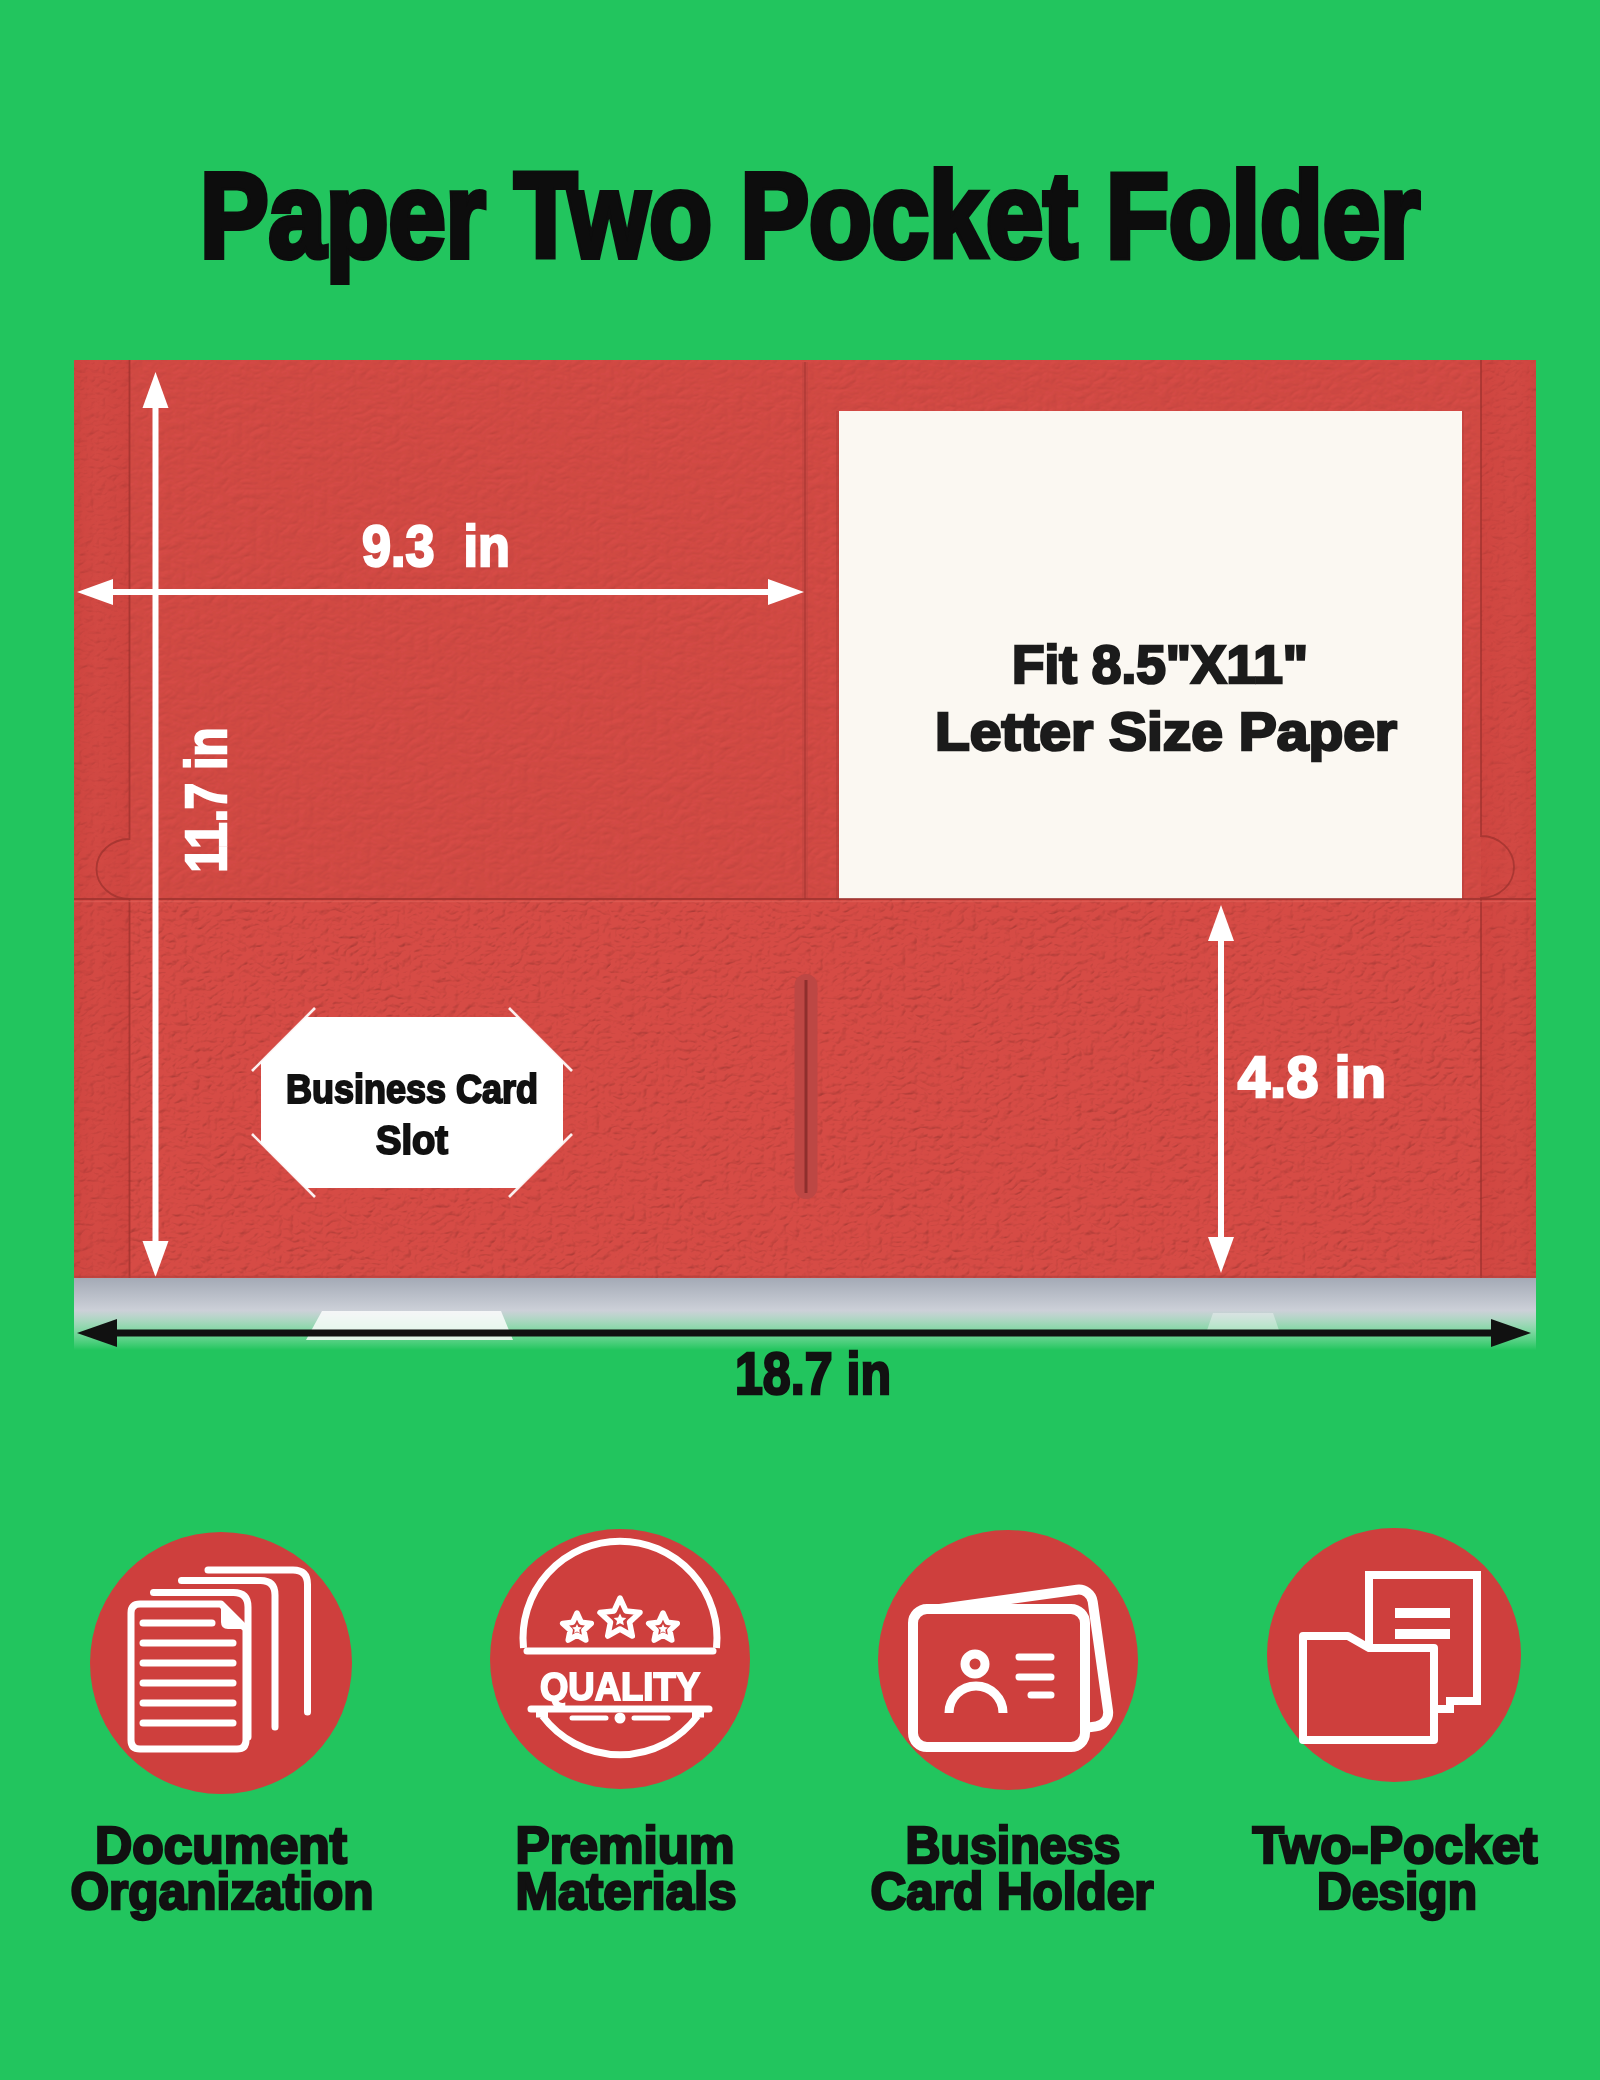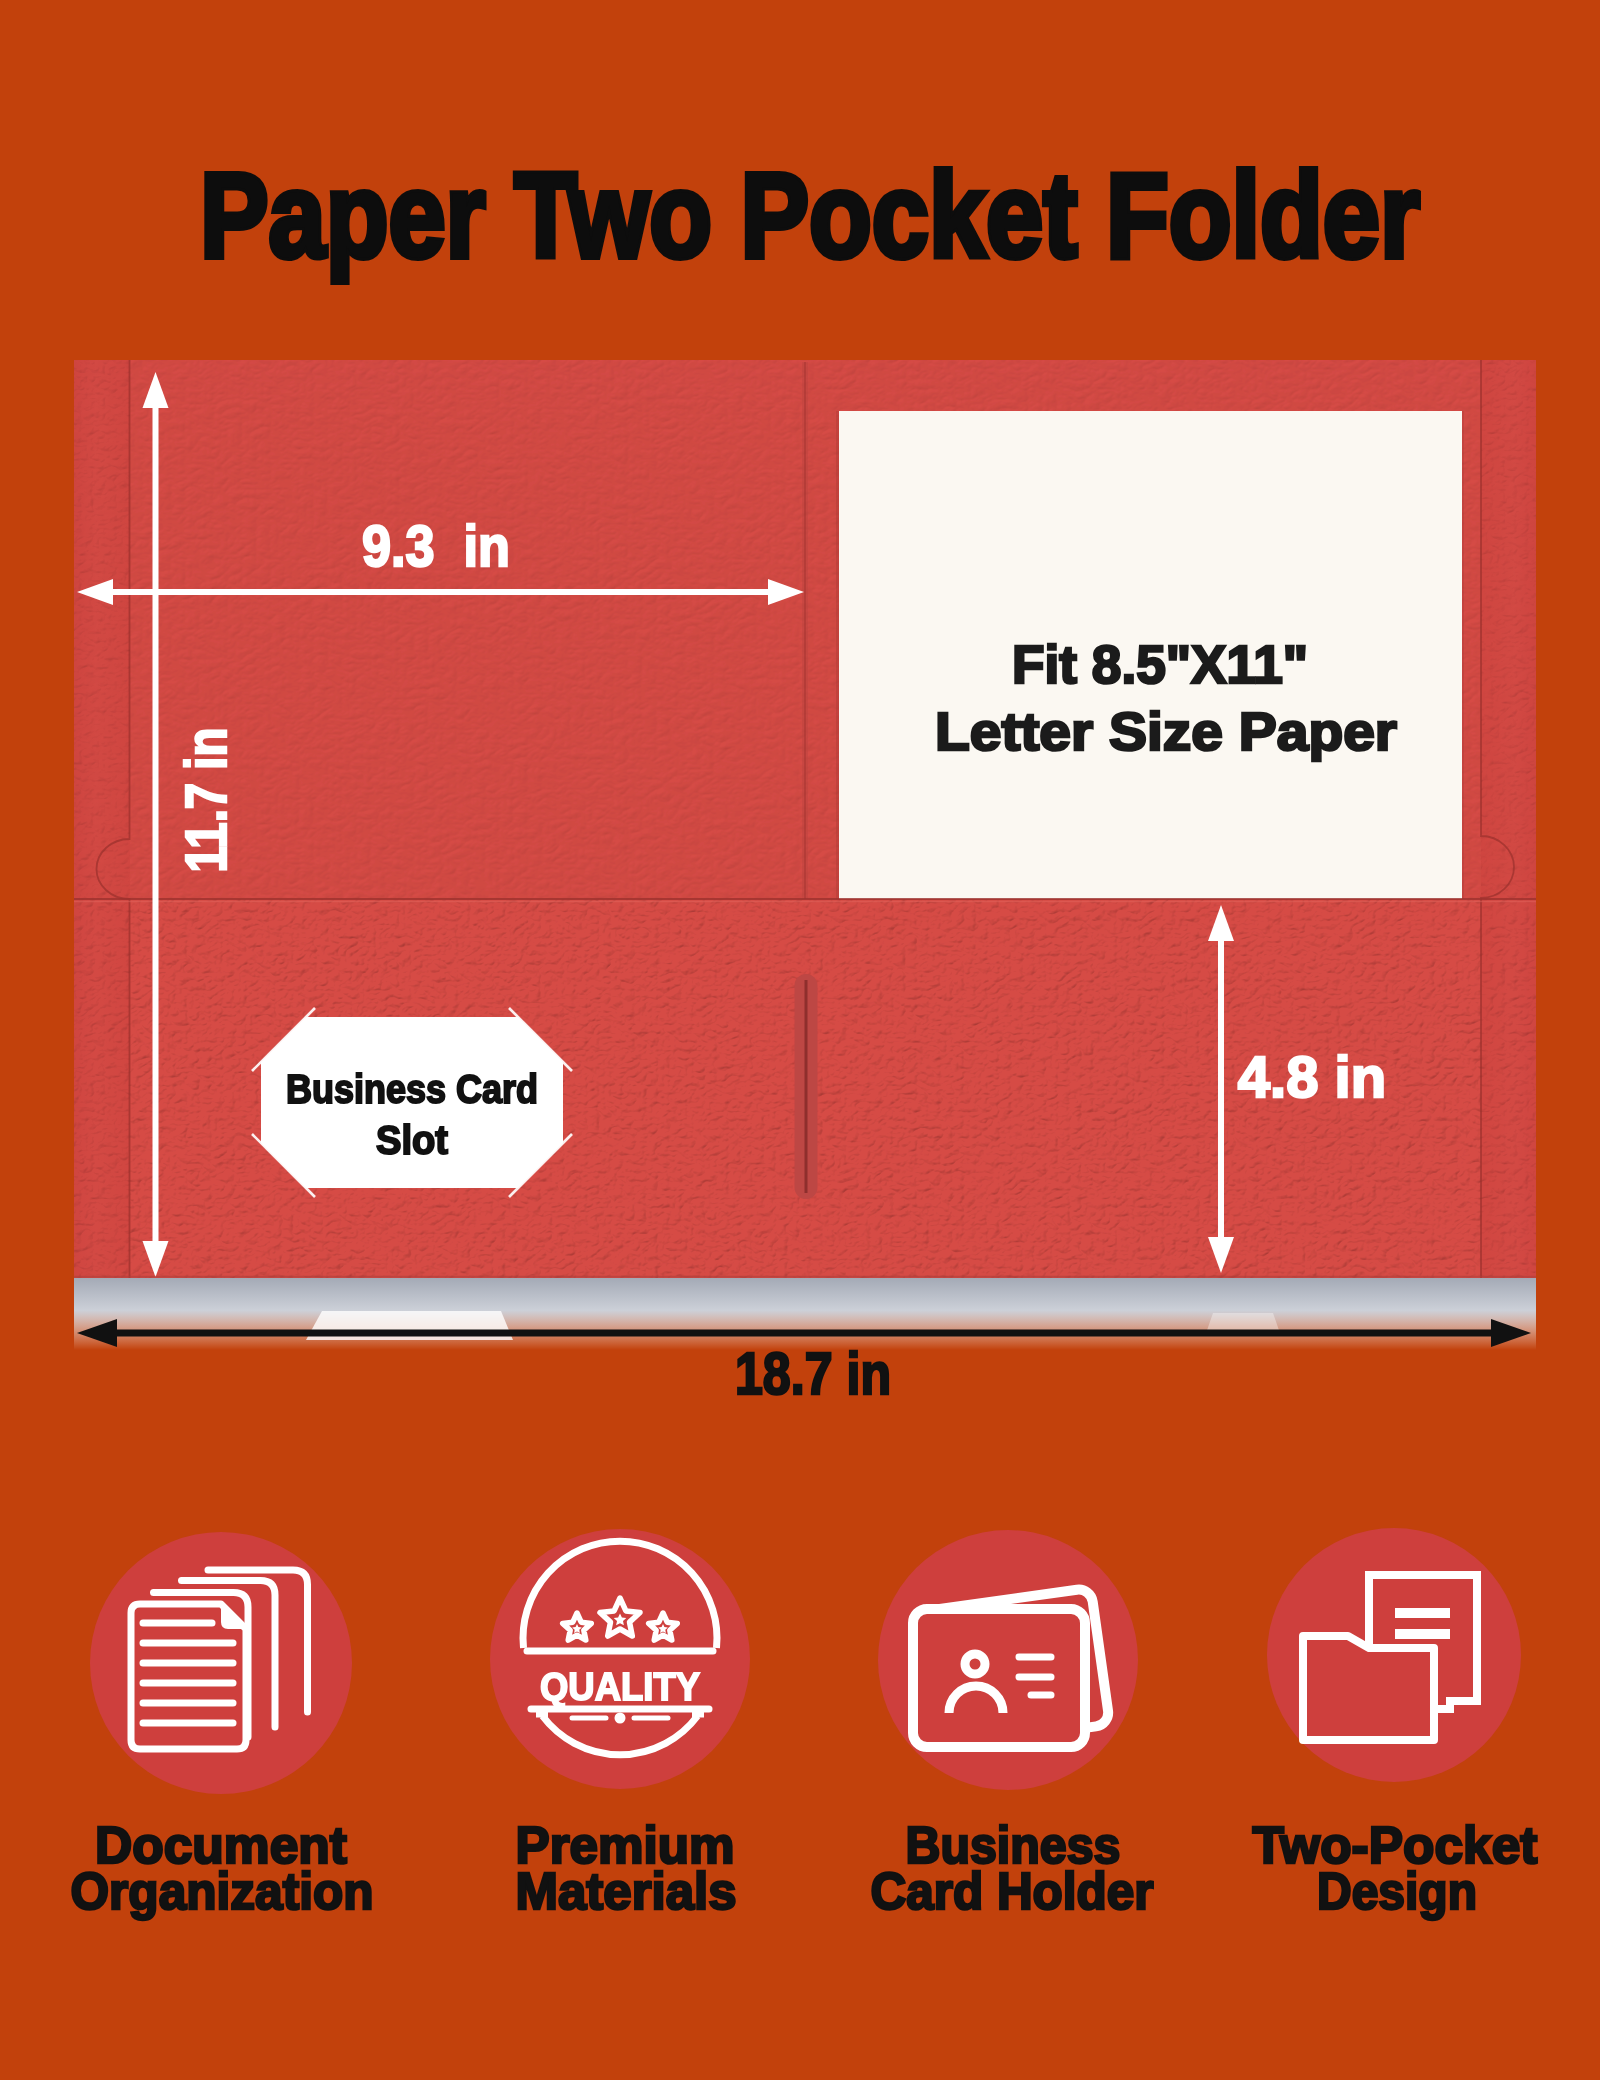--- a/index.html
+++ b/index.html
@@ -1,16 +1,16 @@
 <!DOCTYPE html>
 <html><head>
 <meta charset="utf-8">
 <style>
   html,body{margin:0;padding:0;background:#ffffff;}
-  .page{position:relative;width:1600px;height:2080px;background:#c2410c;overflow:hidden;
+  .page{position:relative;width:1600px;height:2080px;background:#22c55e;overflow:hidden;
         font-family:"Liberation Sans", sans-serif;}
   svg text{font-family:"Liberation Sans", sans-serif;}
 </style>
 </head>
 <body>
 <div class="page">
 <svg width="1600" height="2080" viewBox="0 0 1600 2080">
 <defs>
   <filter id="lthSoft" x="-2%" y="-2%" width="104%" height="104%">
     <feTurbulence type="turbulence" baseFrequency="0.07 0.1" numOctaves="2" seed="4" result="t"></feTurbulence>

